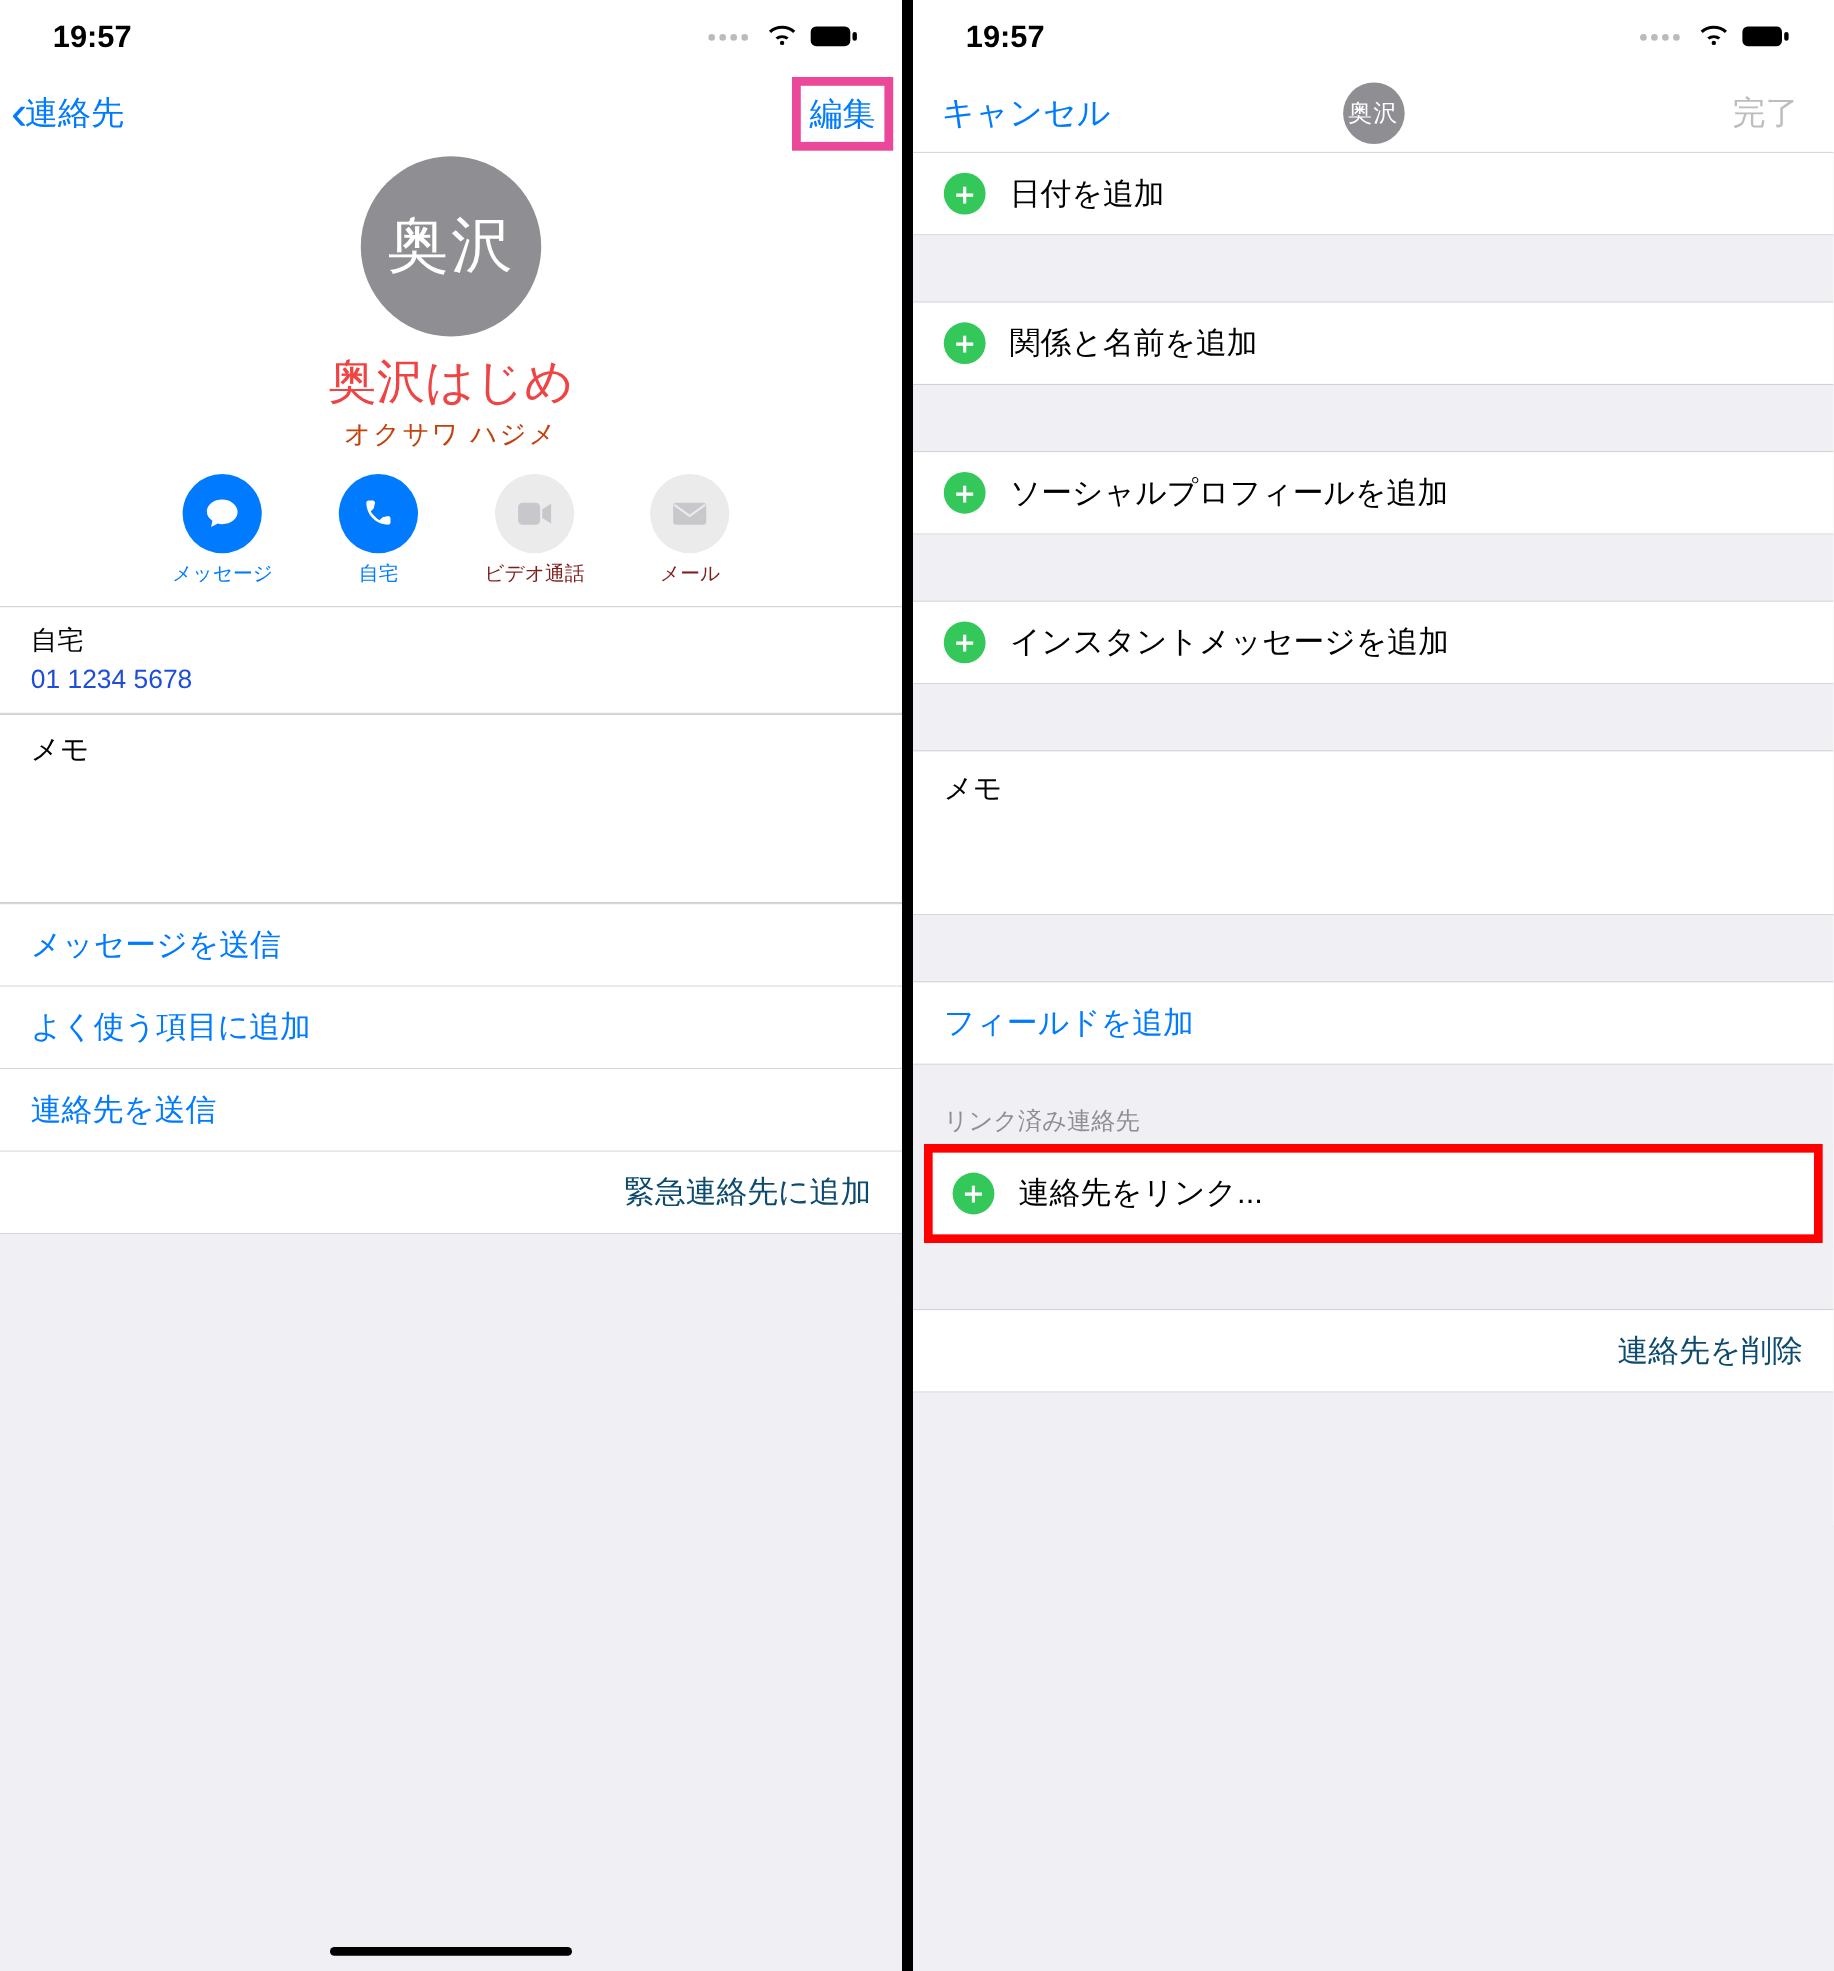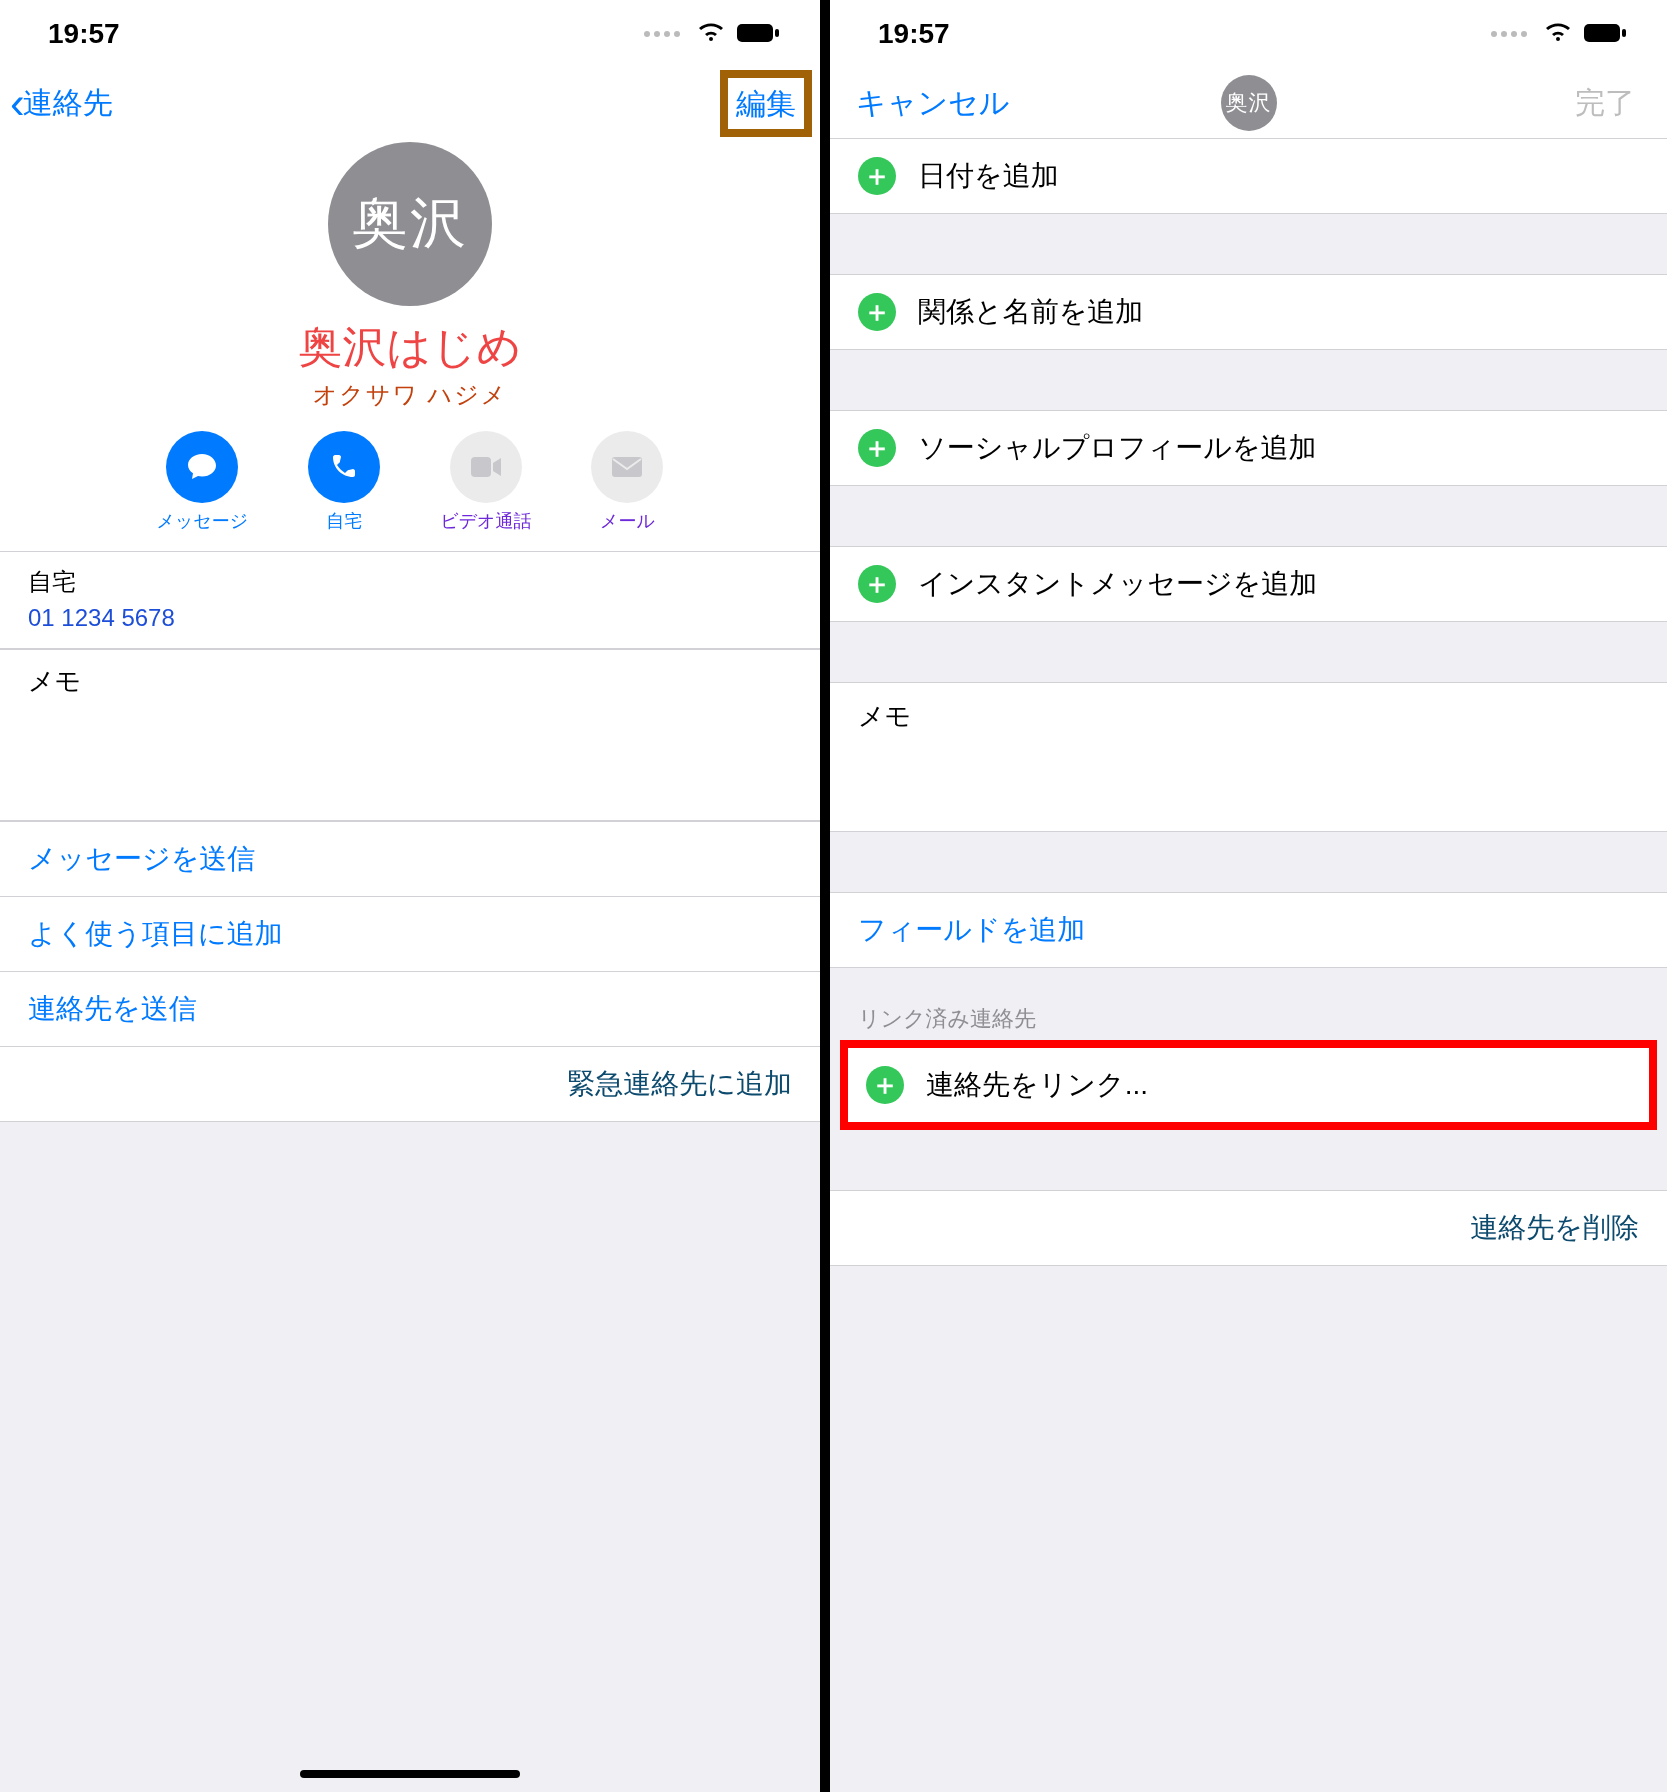--- a/index.html
+++ b/index.html
@@ -37,21 +37,21 @@
     height: 70px;
     display: flex;
     align-items: center;
     justify-content: space-between;
     padding: 0 12px 0 10px;
     position: relative;
   }
   .nav-back { display: flex; align-items: center; color: #007aff; font-size: 30px; }
   .nav-back .chev { font-size: 44px; line-height: 1; margin-right: -2px; font-weight:300;}
   .nav-edit-wrap {
-    border: 8px solid #a16207;
+    border: 8px solid #ec4899;
     padding: 6px 8px 4px 8px;
     display:flex; align-items:center; justify-content:center;
     margin-right:-4px;
   }
   .nav-edit { color:#007aff; font-size:30px; }
   .nav-cancel { color:#007aff; font-size:30px; padding-left:16px;}
   .nav-done { color:#bdbdbd; font-size:30px; padding-right:20px;}
   .nav-avatar-mini {
     position:absolute; left:50%; transform:translateX(-50%);
     width:56px; height:56px; border-radius:50%;
@@ -75,21 +75,21 @@
   .action { display:flex; flex-direction:column; align-items:center; gap:6px; }
   .action .circle {
     width:72px; height:72px; border-radius:50%;
     display:flex; align-items:center; justify-content:center;
     color:#fff;
   }
   .circle.blue { background:#007aff; }
   .circle.gray { background:#ebebeb; color:#c7c7cc; }
   .action .albl { font-size:18px; }
   .albl.blue { color:#007aff; }
-  .albl.gray { color:#6d28d9; }
+  .albl.gray { color:#7f1d1d; }
   .spacer { background:#efeff4; } .spacer.s32{height:36px;} .spacer.s56{height:60px;}
   .row {
     min-height:72px; padding: 18px 28px;
     display:flex; align-items:center;
     border-bottom:1px solid #d1d1d6;
     font-size:28px;
     background:#fff;
   }
   .field-block { padding:14px 28px 16px 28px; border-top:1px solid #d1d1d6; border-bottom:1px solid #d1d1d6; background:#fff;}
   .field-label { font-size:24px; color:#000; }

